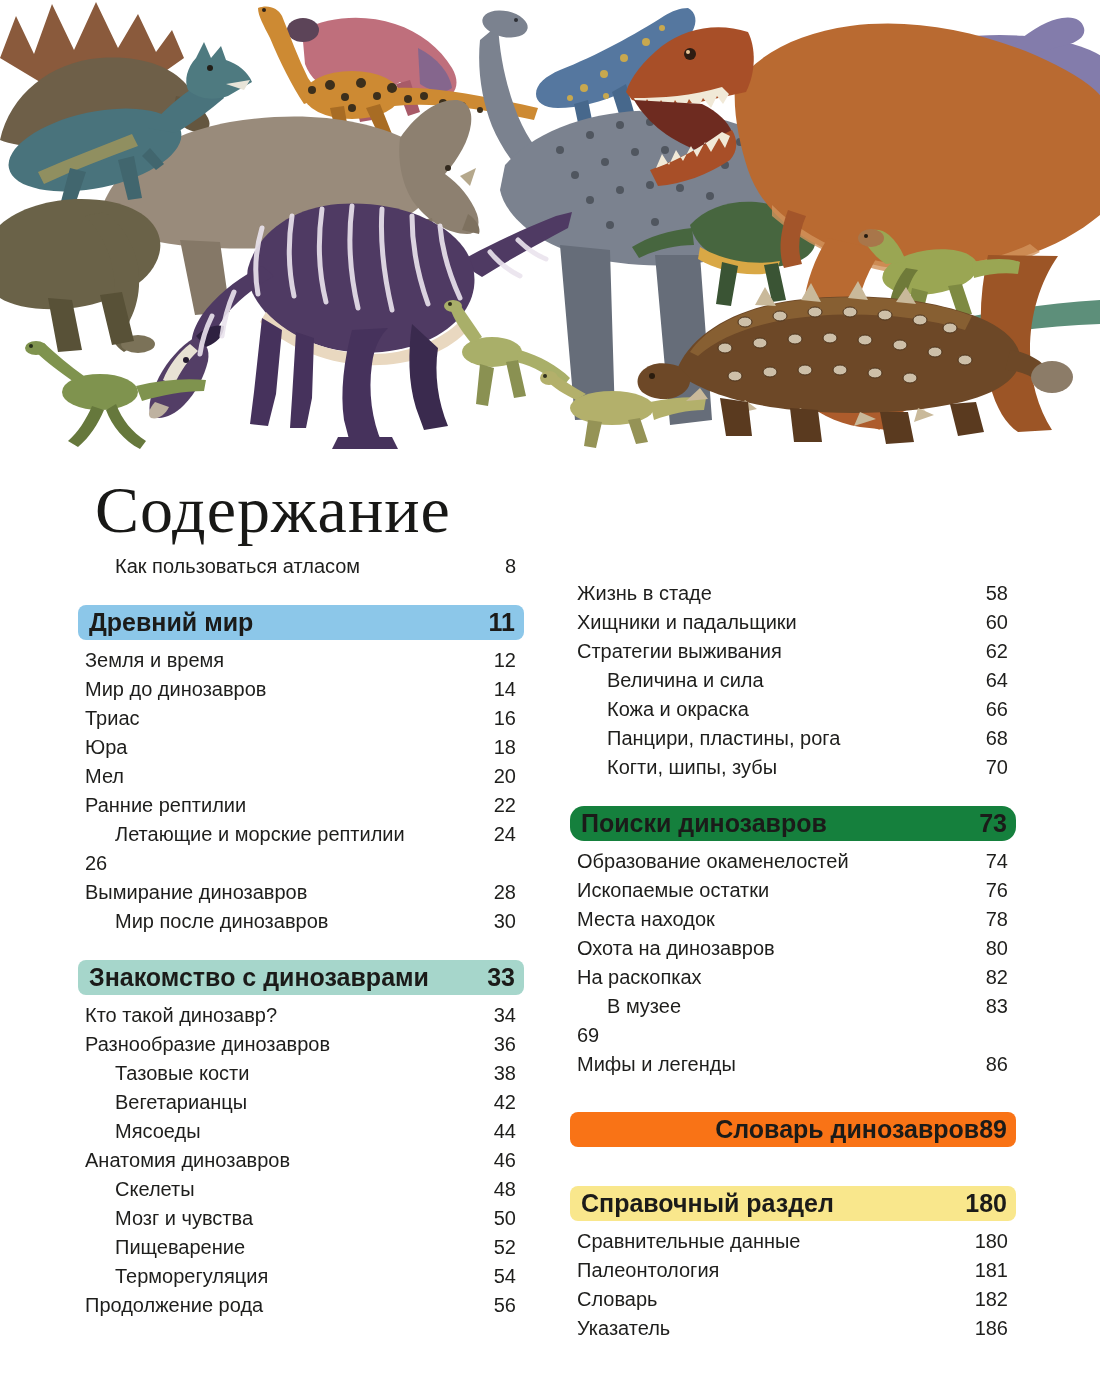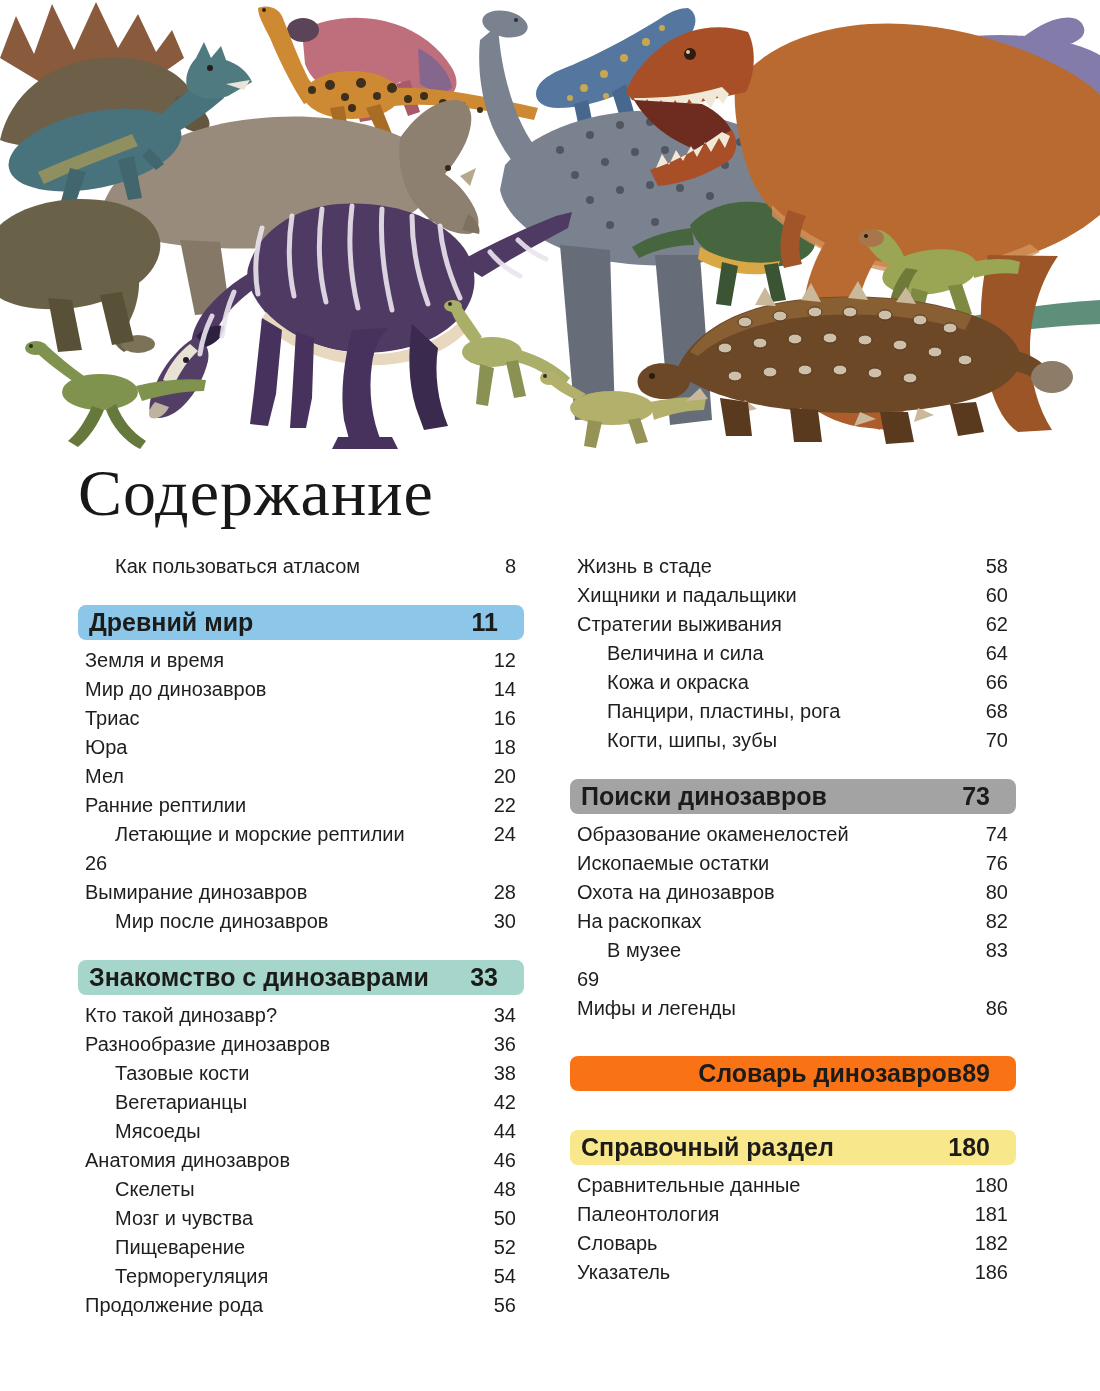--- a/index.html
+++ b/index.html
@@ -1,30 +1,30 @@
 <!DOCTYPE html>
 <html><head>
 <meta charset="utf-8">
 <style>
   html,body{margin:0;padding:0;background:#ffffff;}
   .page{position:relative;width:1100px;height:1391px;background:#ffffff;overflow:hidden;
         font-family:"Liberation Sans",sans-serif;color:#1e1e1c;}
   .illustration{position:absolute;top:0;left:0;width:1100px;height:450px;}
-  .page-title{position:absolute;top:458px;left:78px;margin:0;
+  .page-title{position:absolute;top:458px;left:78px;margin:17px;
         font-family:"Liberation Serif",serif;font-weight:400;font-size:66px;
         letter-spacing:1px;color:#181816;line-height:1.05;}
   .col{position:absolute;top:552px;width:446px;display:flex;flex-direction:column;}
   .col-left{left:78px;}
-  .col-right{left:570px;}
+  .col-right{left:570px;margin-top:27px;}
   .toc-row{display:flex;justify-content:space-between;align-items:baseline;
         height:29px;line-height:29px;padding-left:7px;font-size:20px;text-align:right;}
   .toc-row.indent{padding-left:37px;}
   .toc-row .pg{padding-right:8px;font-size:20px;}
   .toc-header{display:flex;justify-content:space-between;align-items:center;
-        height:35px;border-radius:8px;padding:0 26px 0 11px;
+        height:35px;border-radius:8px;padding:0 9px 0 11px;
         font-size:25px;font-weight:700;margin-bottom:6px;color:#1b1b19;}
   .toc-gap{height:24px;}
   .toc-gap.lg{height:33px;}
 </style>
 </head>
 <body>
 
 <div class="page">
 
   <svg class="illustration" viewBox="0 0 1100 450" aria-hidden="true">
@@ -400,31 +400,35 @@
       </div>
       <div class="toc-row indent">
         <span class="lbl">Панцири, пластины, рога</span>
         <span class="pg">68</span>
       </div>
       <div class="toc-row indent">
         <span class="lbl">Когти, шипы, зубы</span>
         <span class="pg">70</span>
       </div>
       <div class="toc-gap"></div>
-      <div class="toc-header" style="background: #a3a3a3;">
+      <div class="toc-header" style="background: #15803d; border-radius: 14px;">
         <span class="lbl">Поиски динозавров</span>
         <span class="pg">73</span>
       </div>
       <div class="toc-row">
         <span class="lbl">Образование окаменелостей</span>
         <span class="pg">74</span>
       </div>
       <div class="toc-row">
         <span class="lbl">Ископаемые остатки</span>
         <span class="pg">76</span>
+      </div>
+      <div class="toc-row">
+        <span class="lbl">Места находок</span>
+        <span class="pg">78</span>
       </div>
       <div class="toc-row">
         <span class="lbl">Охота на динозавров</span>
         <span class="pg">80</span>
       </div>
       <div class="toc-row">
         <span class="lbl">На раскопках</span>
         <span class="pg">82</span>
       </div>
       <div class="toc-row indent">

